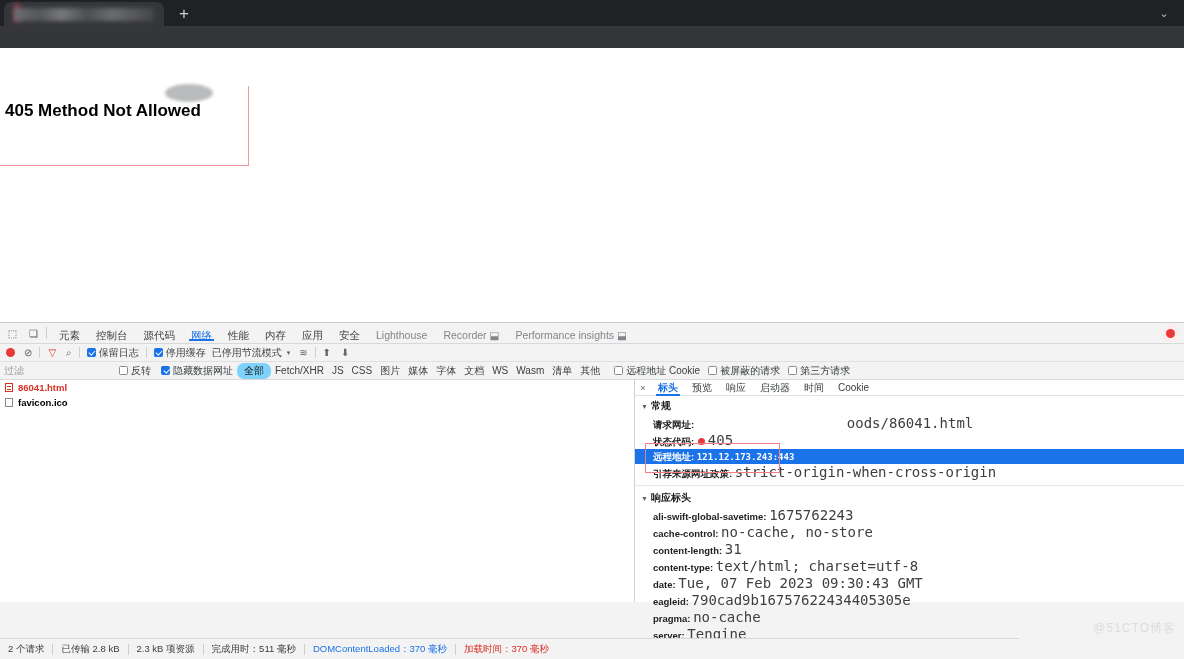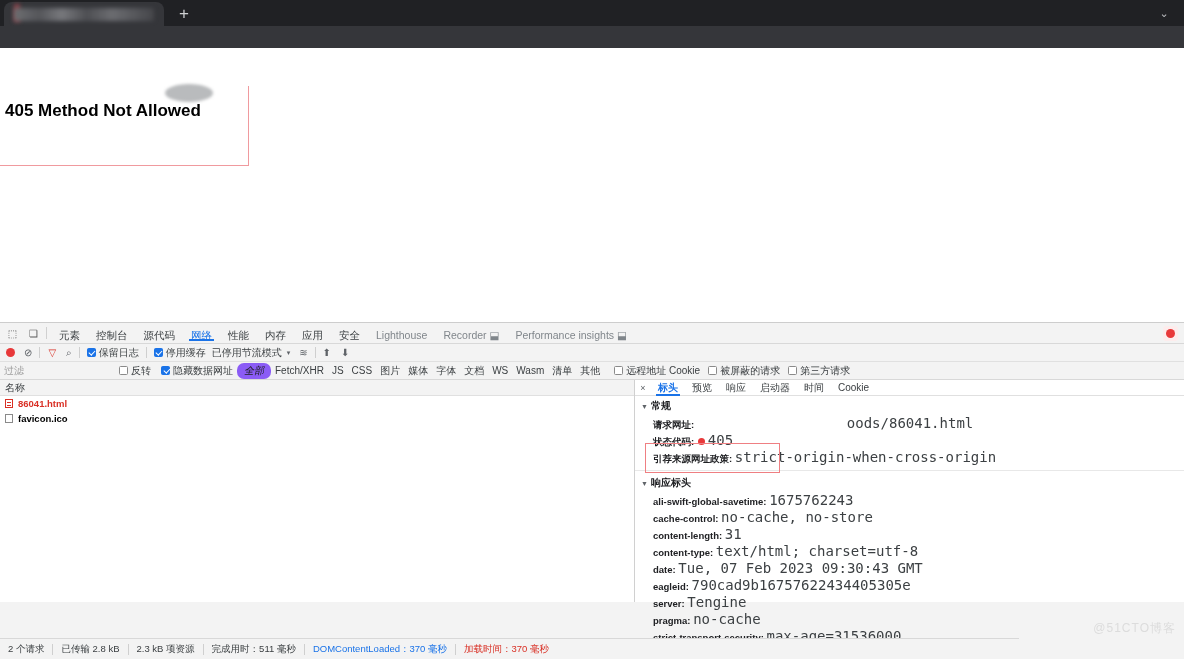--- a/index.html
+++ b/index.html
@@ -132,21 +132,21 @@
   .dt-filterbar {
     position:absolute; left:0; top:39px; width:1184px; height:18px;
     background:#f3f3f3; border-bottom:1px solid #d8d8d8;
     display:flex; align-items:center; font-size:10px; color:#3c4043;
   }
   .filt-input {
     margin-left:4px; width:110px; height:13px; font-size:10px; color:#9e9e9e;
     line-height:13px;
   }
   .ftype { padding:0 4px; font-size:10px; color:#3c4043; white-space:nowrap; }
-  .ftype.sel { background:#8b5cf6; border-radius:7px; padding:1px 7px; color:#202124;font-style:italic; }
+  .ftype.sel { background:#7dd3fc; border-radius:7px; padding:1px 7px; color:#202124; }
 
   
   .reqpane { position:absolute; left:0; top:57px; width:634px; height:222px; background:#fff; }
   .reqhead {
     height:16px; background:#f3f3f3; border-bottom:1px solid #e0e0e0;
     font-size:10px; color:#3c4043; padding-left:5px; line-height:16px;
   }
   .reqrow { height:15px; display:flex; align-items:center; padding-left:5px; font-size:9.5px;font-weight:bold; }
   .reqrow.err { color:#d93025; }
   .doc-ic {
@@ -308,21 +308,20 @@
     </label>
     <label class="tlabel" style="margin-left:8px">
       <span class="cb"></span><span>被屏蔽的请求</span>
     </label>
     <label class="tlabel" style="margin-left:8px">
       <span class="cb"></span><span>第三方请求</span>
     </label>
   </div>
 
   <div class="reqpane">
-    <div class="reqhead">名称</div>
     <div class="reqrow err">
       <span class="doc-ic">
           <i></i>
           <i></i>
         </span>
       <span>86041.html</span>
     </div>
     <div class="reqrow">
       <span class="doc-ic gray">
           <i></i>
@@ -349,40 +348,44 @@
     </div>
 
     <div class="kv">
       <b>请求网址:</b>
       <span class="url-redact"></span><span class="val">oods/86041.html</span>
     </div>
     <div class="kv">
       <b>状态代码:</b>
       <span class="statusdot"></span><span class="val">405</span>
     </div>
+    <div class="kv sel">
+      <b>远程地址:</b>
+      <span class="val">121.12.173.243:443</span>
+    </div>
     <div class="kv">
       <b>引荐来源网址政策:</b>
       <span class="val">strict-origin-when-cross-origin</span>
     </div>
     <div class="annot-status"></div>
 
     <div class="hr-thin"></div>
 
     <div class="sec-title">
       <span class="tri">▼</span><span>响应标头</span>
     </div>
 
     <div class="kv"><b>ali-swift-global-savetime:</b> <span class="val">1675762243</span></div>
     <div class="kv"><b>cache-control:</b> <span class="val">no-cache, no-store</span></div>
     <div class="kv"><b>content-length:</b> <span class="val">31</span></div>
     <div class="kv"><b>content-type:</b> <span class="val">text/html; charset=utf-8</span></div>
     <div class="kv"><b>date:</b> <span class="val">Tue, 07 Feb 2023 09:30:43 GMT</span></div>
     <div class="kv"><b>eagleid:</b> <span class="val">790cad9b16757622434405305e</span></div>
+    <div class="kv"><b>pragma:</b> <span class="val">no-cache</span></div>
     <div class="kv"><b>server:</b> <span class="val">Tengine</span></div>
-    <div class="kv"><b>pragma:</b> <span class="val">no-cache</span></div>
     <div class="kv"><b>strict-transport-security:</b> <span class="val">max-age=31536000</span></div>
     <div class="kv"><b>timing-allow-origin:</b> <span class="val">*</span></div>
   </div>
 
   <div class="statusbar">
     <div class="sb-item">2 个请求</div>
     <div class="sb-sep"></div>
     <div class="sb-item">已传输 2.8 kB</div>
     <div class="sb-sep"></div>
     <div class="sb-item">2.3 kB 项资源</div>

